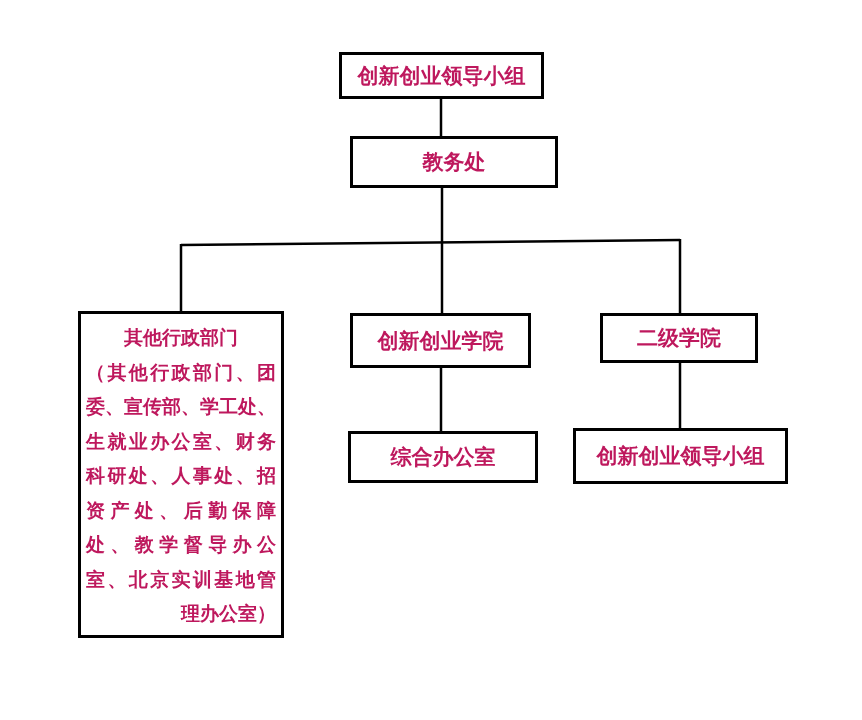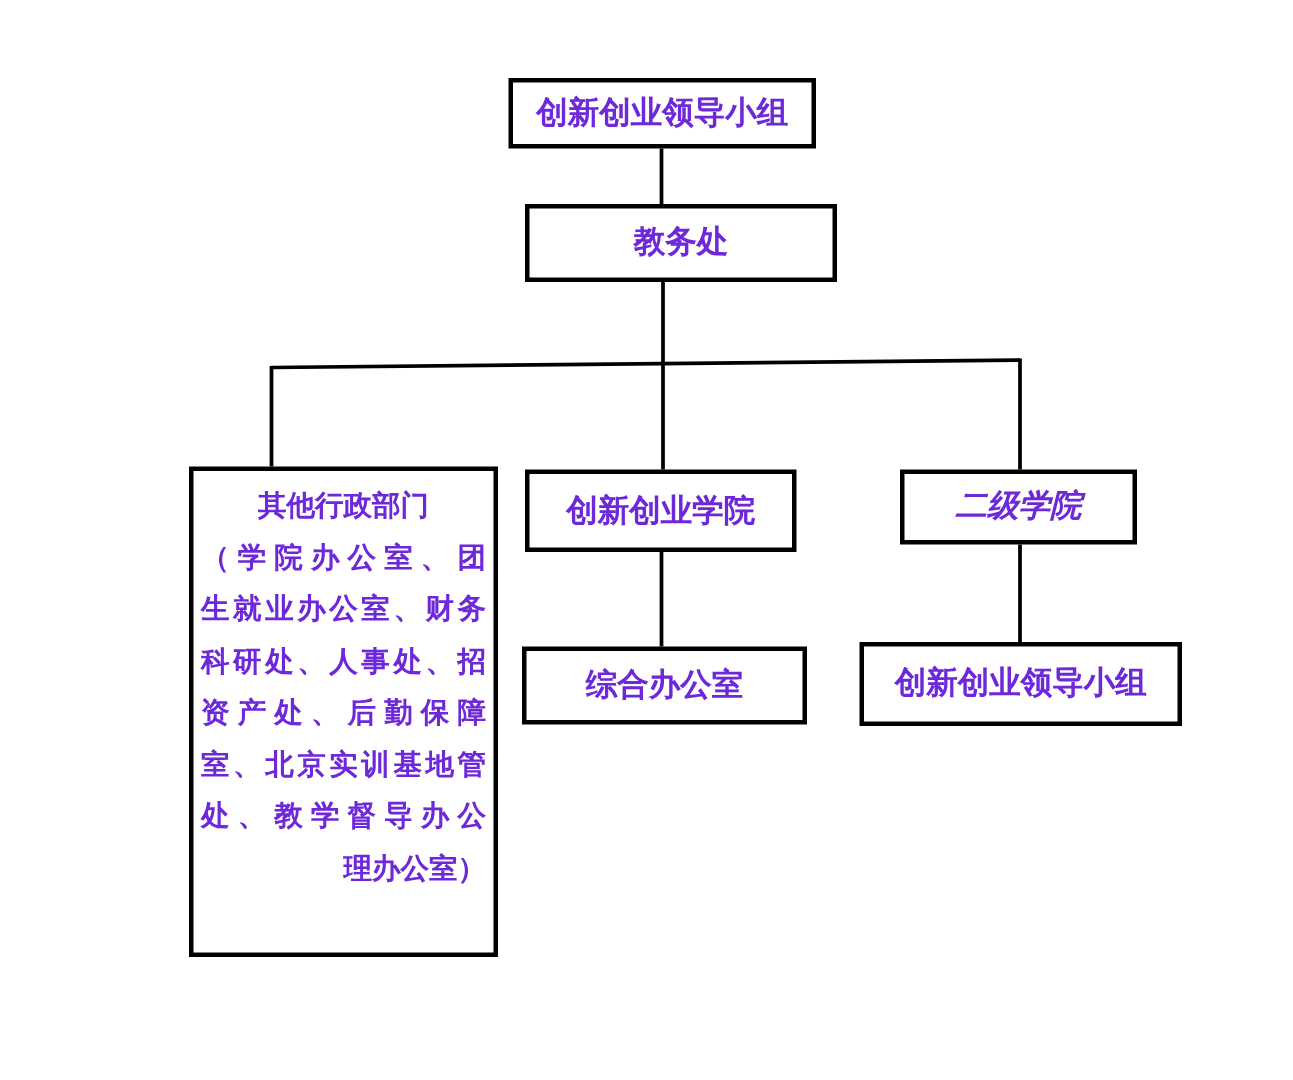--- a/index.html
+++ b/index.html
@@ -7,21 +7,21 @@
     padding: 0;
     background: #ffffff;
   }
   .canvas {
     position: relative;
     width: 862px;
     height: 720px;
     background: #ffffff;
     font-family: "Liberation Sans", sans-serif;
     font-weight: bold;
-    color: #6d28d9;
+    color: #be185d;
     overflow: hidden;
   }
   .connectors {
     position: absolute;
     left: 0;
     top: 0;
     width: 862px;
     height: 720px;
   }
   .node {
@@ -33,30 +33,29 @@
     align-items: center;
     justify-content: center;
     font-size: 21px;
     line-height: 1.2;
     white-space: nowrap;
   }
   .node-top        { left: 339px; top: 52px;  width: 205px; height: 47px; }
   .node-academic   { left: 350px; top: 136px; width: 208px; height: 52px; }
   .node-innovation { left: 350px; top: 313px; width: 181px; height: 55px; }
   .node-general    { left: 348px; top: 431px; width: 190px; height: 52px; }
-  .node-secondary  { left: 600px; top: 313px; width: 158px; height: 50px; font-style: italic; }
+  .node-secondary  { left: 600px; top: 313px; width: 158px; height: 50px; }
   .node-leading2   { left: 573px; top: 428px; width: 215px; height: 56px; }
   .node-otheradmin {
     left: 78px; top: 311px; width: 206px; height: 327px;
     display: block;
     padding: 7px 5px;
     font-size: 19px;
     line-height: 34.5px;
     white-space: nowrap;
-    margin-left: 48px;
   }
   .cline { text-align: center; }
   .jline {
     text-align: justify;
     text-align-last: justify;
     text-justify: inter-character;
   }
   .lline { text-align: right; }
 </style>
 </head>
@@ -77,26 +76,27 @@
   <div class="node node-top">
     <span>创新创业领导小组</span>
   </div>
 
   <div class="node node-academic">
     <span>教务处</span>
   </div>
 
   <div class="node node-otheradmin">
     <div class="cline">其他行政部门</div>
-    <div class="jline">（学院办公室、团</div>
+    <div class="jline">（其他行政部门、团</div>
+    <div class="jline">委、宣传部、学工处、</div>
     <div class="jline">生就业办公室、财务</div>
     <div class="jline">科研处、人事处、招</div>
     <div class="jline">资产处、后勤保障</div>
+    <div class="jline">处、教学督导办公</div>
     <div class="jline">室、北京实训基地管</div>
-    <div class="jline">处、教学督导办公</div>
     <div class="lline">理办公室）</div>
   </div>
 
   <div class="node node-innovation">
     <span>创新创业学院</span>
   </div>
 
   <div class="node node-general">
     <span>综合办公室</span>
   </div>

